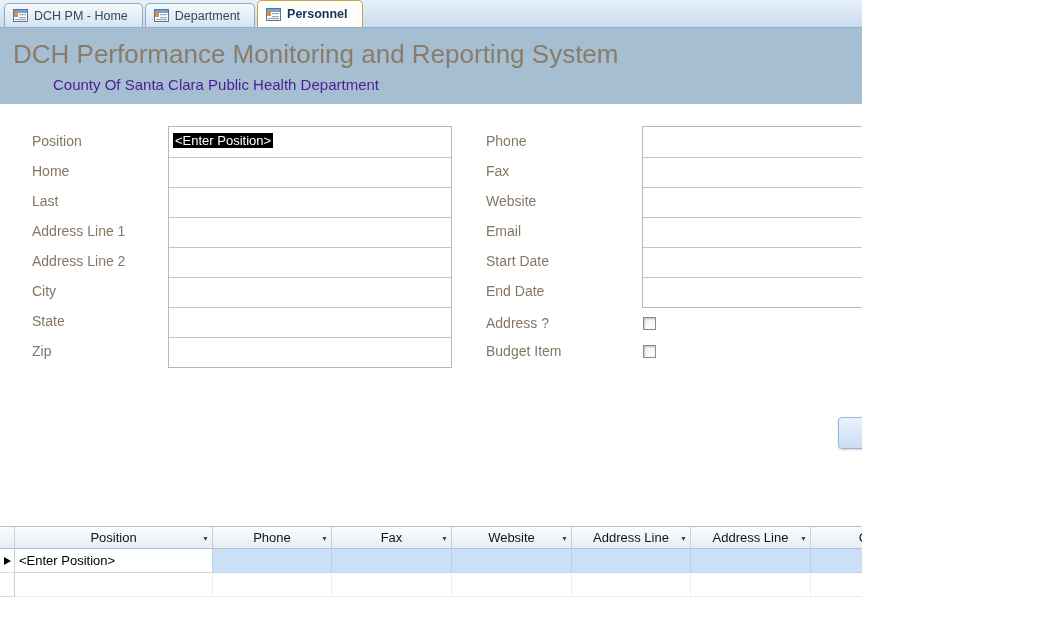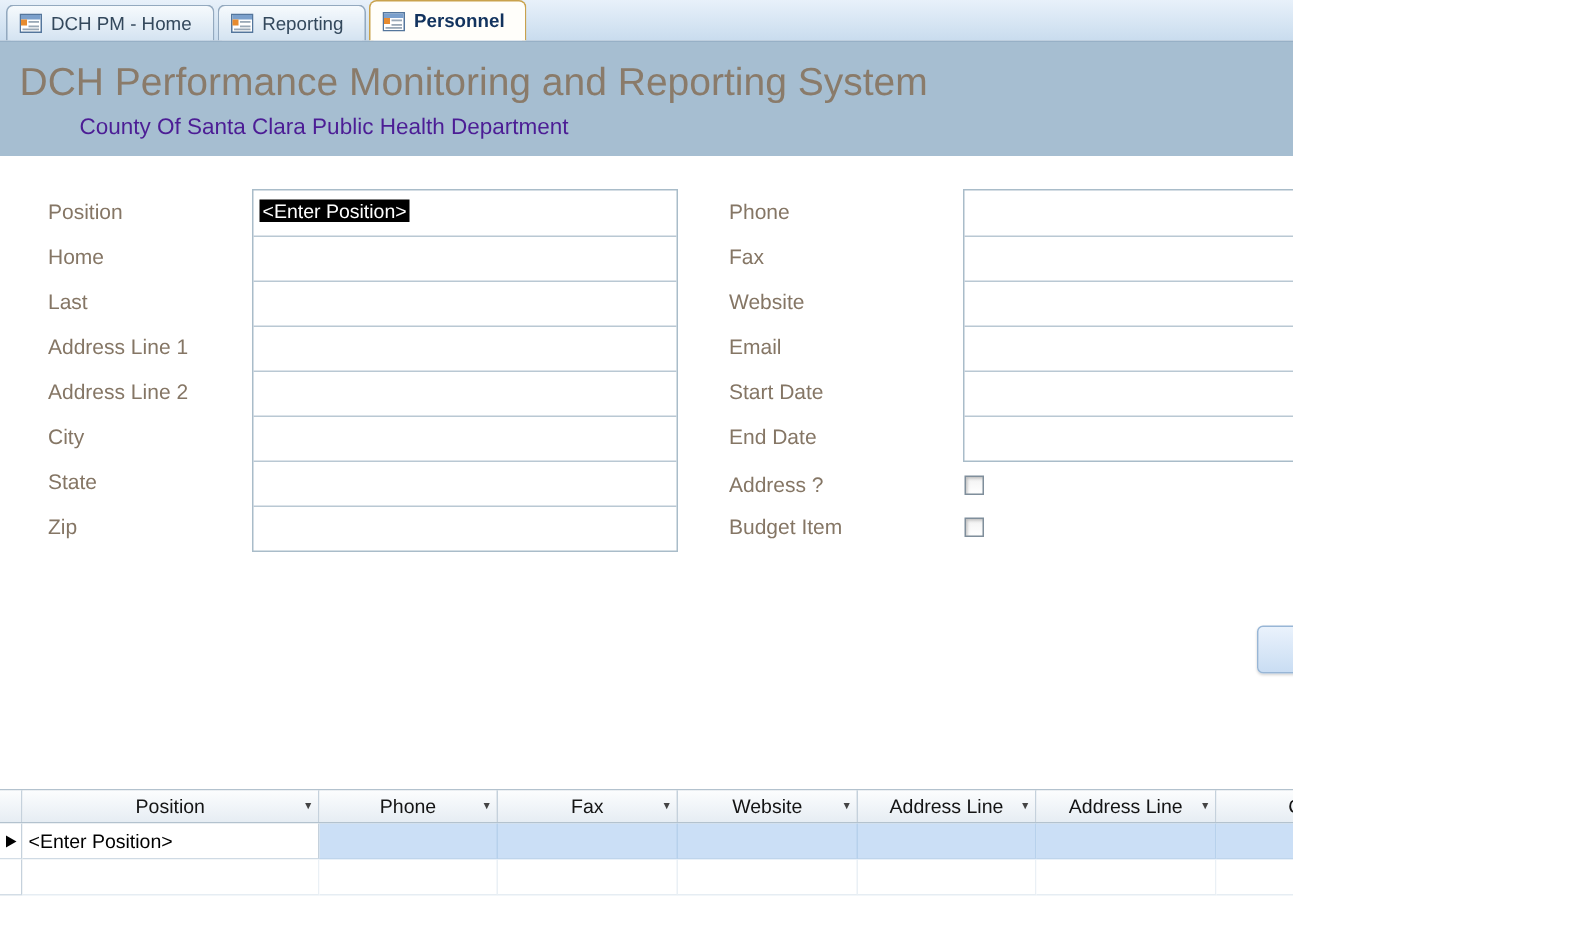--- a/index.html
+++ b/index.html
@@ -148,21 +148,21 @@
       <span class="tabicon">
         <svg width="15" height="13" viewBox="0 0 15 13">
             <rect x="0.5" y="0.5" width="14" height="12" fill="#ffffff" stroke="#54769c"></rect>
             <rect x="1" y="1" width="13" height="3" fill="#7ba0cc"></rect>
             <rect x="1" y="4" width="4" height="4" fill="#e78b2f"></rect>
             <rect x="6" y="5" width="7" height="1.2" fill="#9aa8b6"></rect>
             <rect x="6" y="8" width="7" height="1.2" fill="#9aa8b6"></rect>
             <rect x="2" y="10" width="11" height="1.2" fill="#9aa8b6"></rect>
           </svg>
       </span>
-      <span>Reporting</span>
+      <span>Department</span>
     </div>
     <div class="tab active">
       <span class="tabicon">
         <svg width="15" height="13" viewBox="0 0 15 13">
             <rect x="0.5" y="0.5" width="14" height="12" fill="#ffffff" stroke="#54769c"></rect>
             <rect x="1" y="1" width="13" height="3" fill="#7ba0cc"></rect>
             <rect x="1" y="4" width="4" height="4" fill="#e78b2f"></rect>
             <rect x="6" y="5" width="7" height="1.2" fill="#9aa8b6"></rect>
             <rect x="6" y="8" width="7" height="1.2" fill="#9aa8b6"></rect>
             <rect x="2" y="10" width="11" height="1.2" fill="#9aa8b6"></rect>

